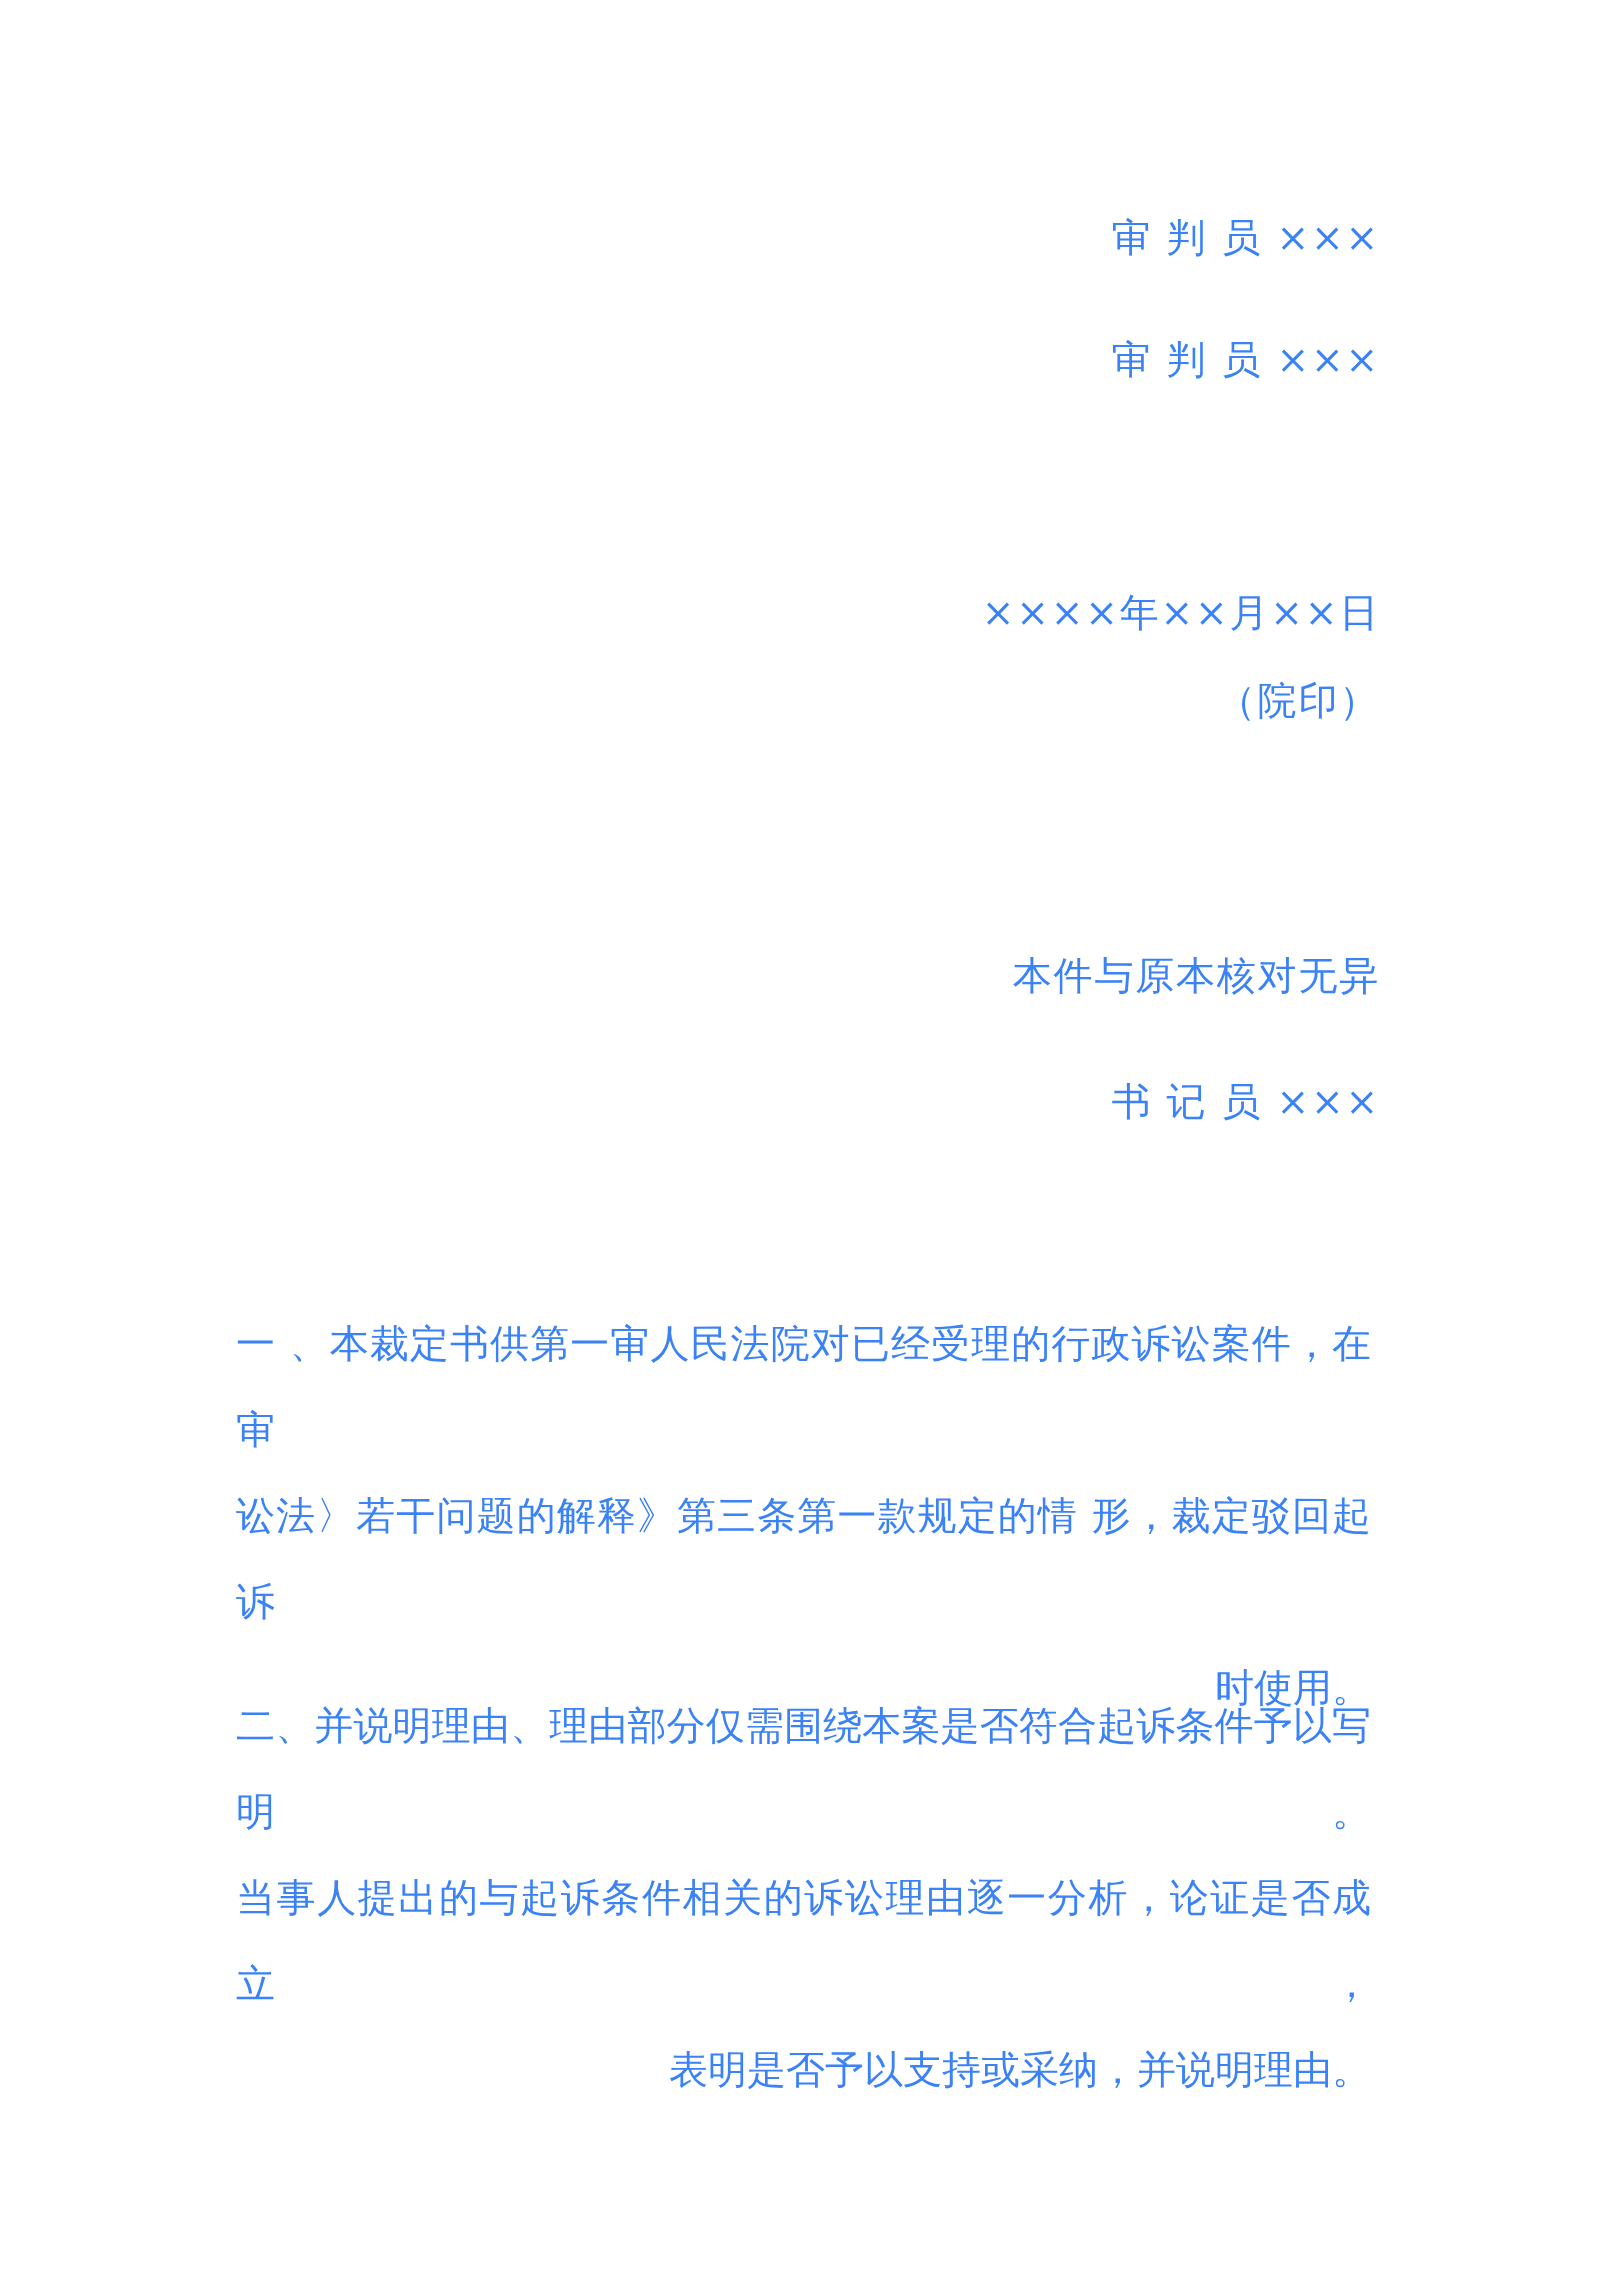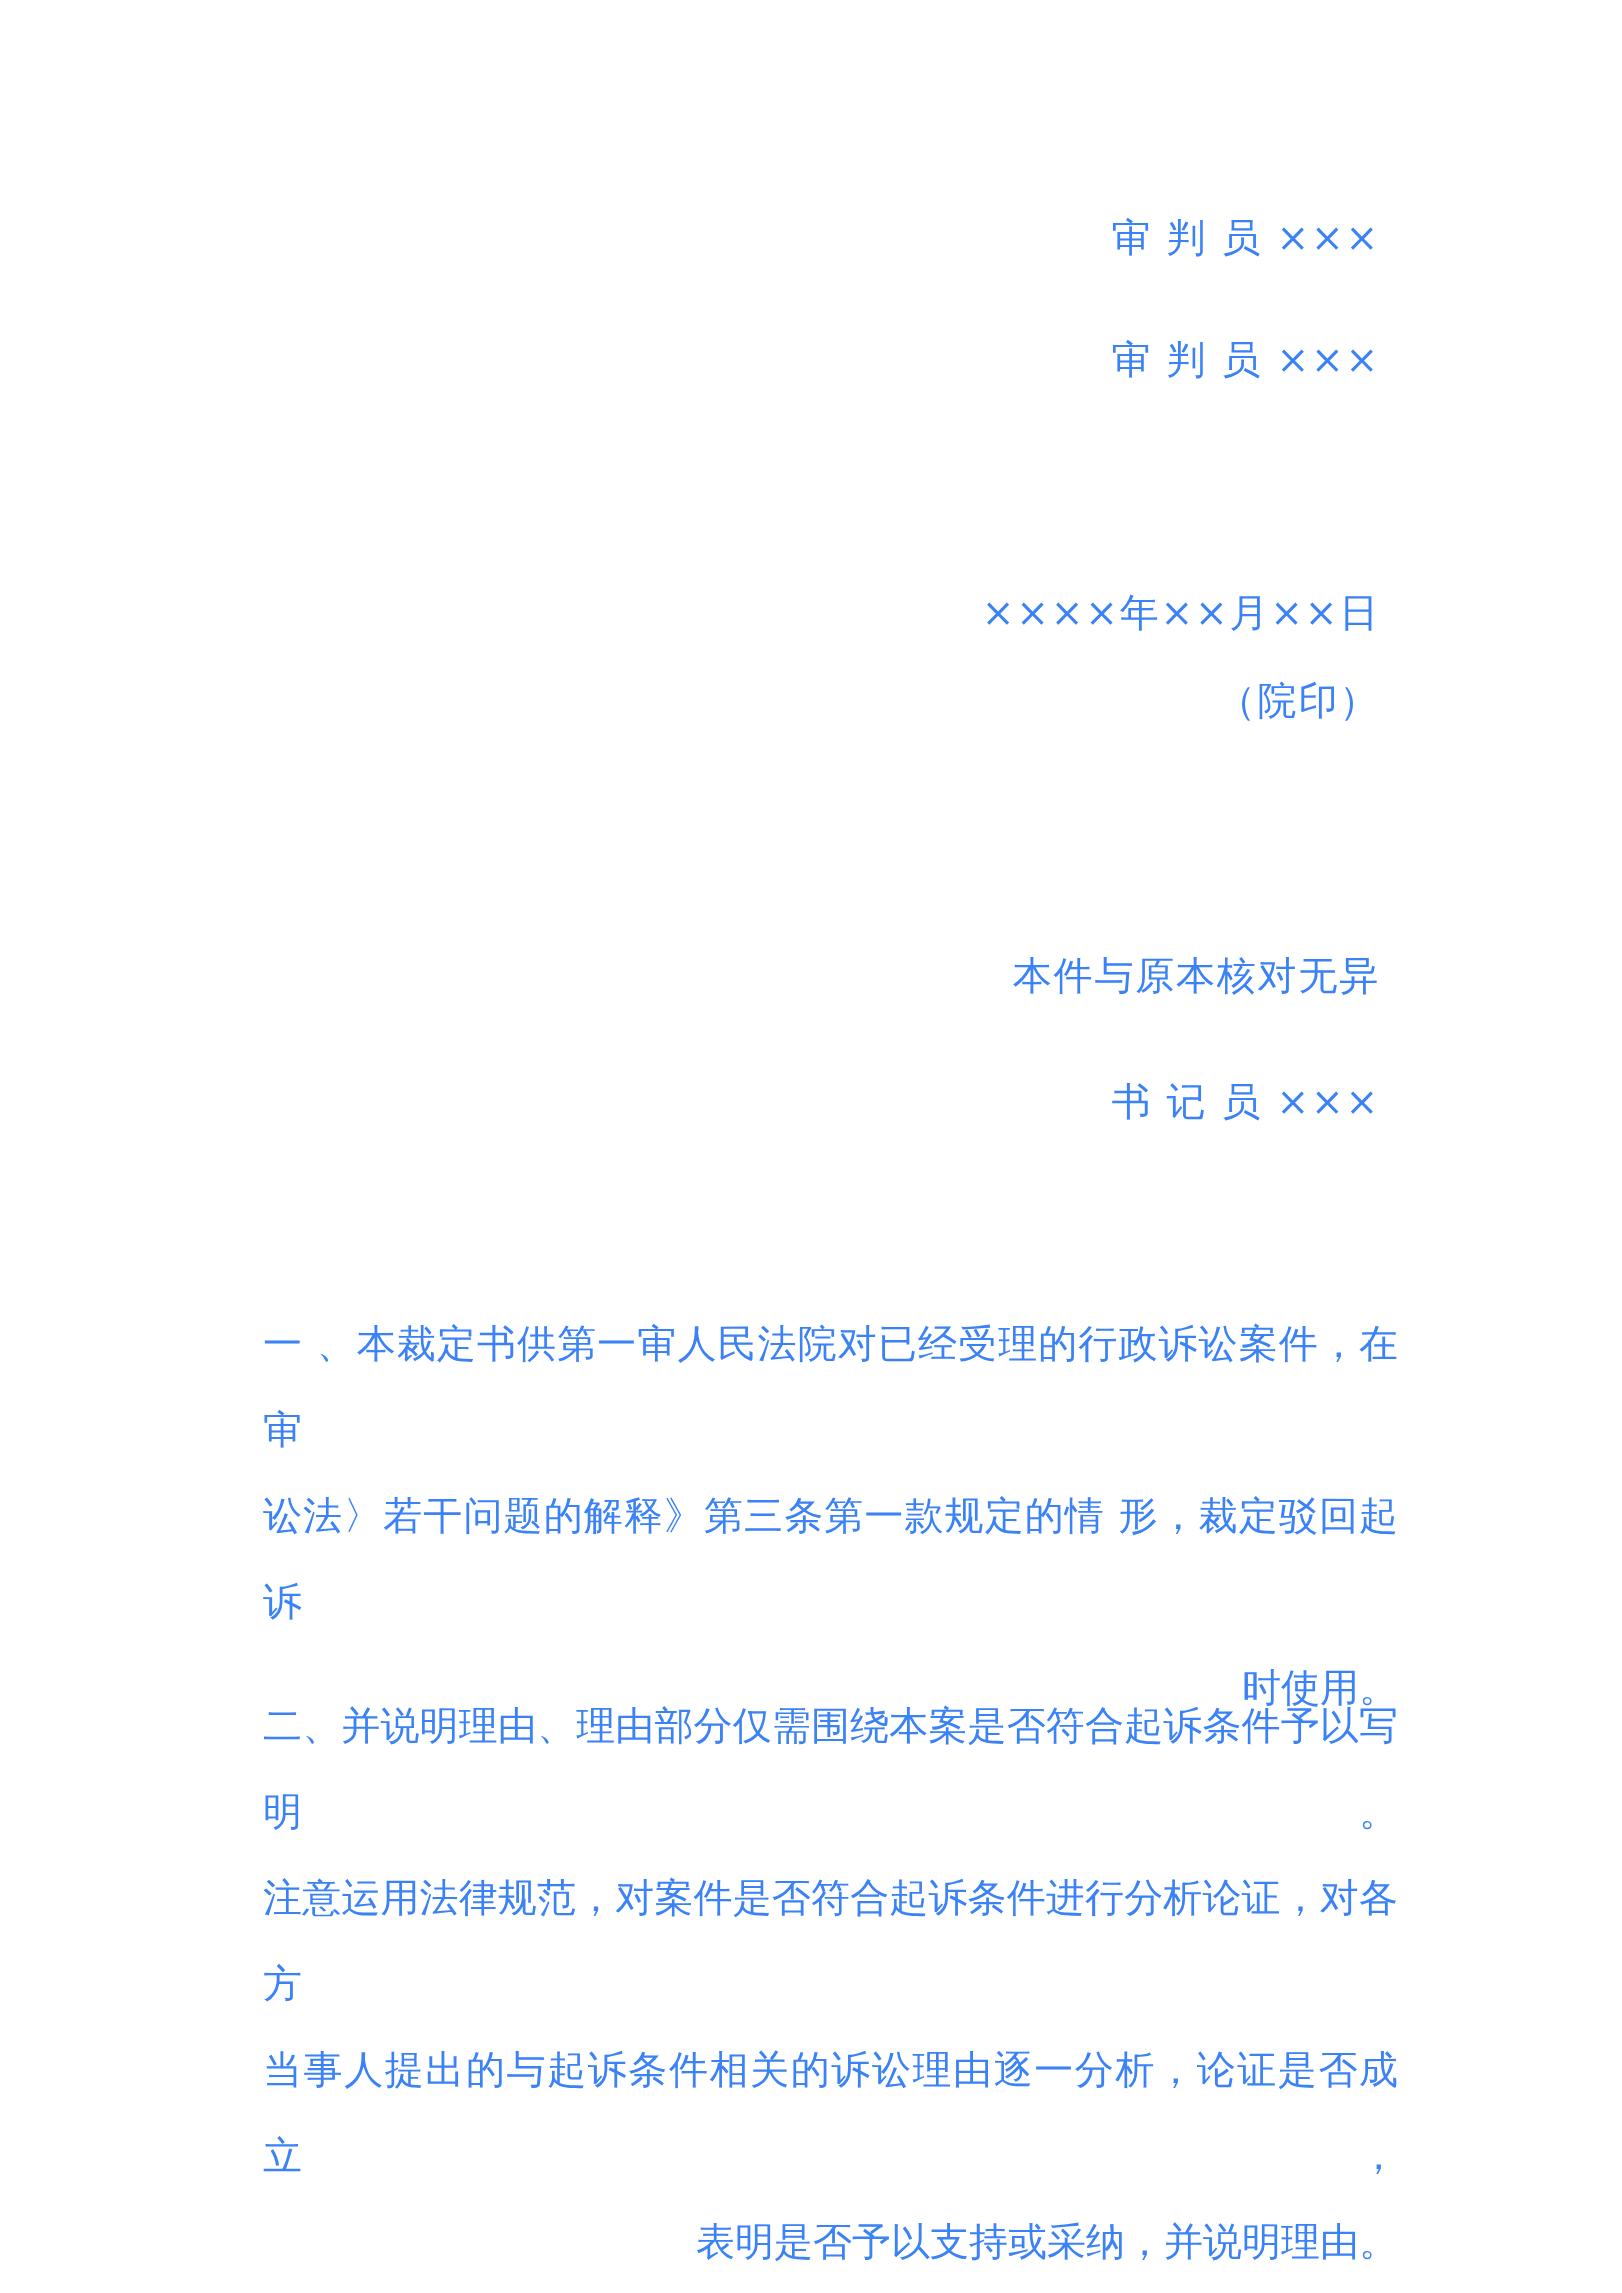--- a/index.html
+++ b/index.html
@@ -23,21 +23,21 @@
     right: 243px;
     font-size: 39px;
     line-height: 1.0;
     letter-spacing: 1.8px;
     white-space: pre;
     text-align: right;
   }
   
   .para {
     position: absolute;
-    left: 263px;
+    left: 236px;
     width: 1135px;
     font-size: 39px;
     line-height: 86px;
   }
   .para .fill {
     text-align: justify;
     text-align-last: justify;
   }
   .para .end {
     text-align: right;
@@ -61,19 +61,18 @@
   <div class="sig-line" style="top: 1082px;">书 记 员 ×××</div>
 
   <div class="para" style="top: 1301px;">
     <div class="fill">一 、本裁定书供第一审人民法院对已经受理的行政诉讼案件，在审</div>
     <div class="fill">讼法〉若干问题的解释》第三条第一款规定的情 形，裁定驳回起诉</div>
     <div class="end">时使用。</div>
   </div>
 
   <div class="para" style="top: 1683px;">
     <div class="fill">二、并说明理由、理由部分仅需围绕本案是否符合起诉条件予以写明。</div>
-    <div class="fill">注意运用法律规范，对案件是否符合起诉条件进行分析论证，对各方</div>
     <div class="fill">当事人提出的与起诉条件相关的诉讼理由逐一分析，论证是否成立，</div>
     <div class="end">表明是否予以支持或采纳，并说明理由。</div>
   </div>
 
 </div>
 
 
 </body></html>

